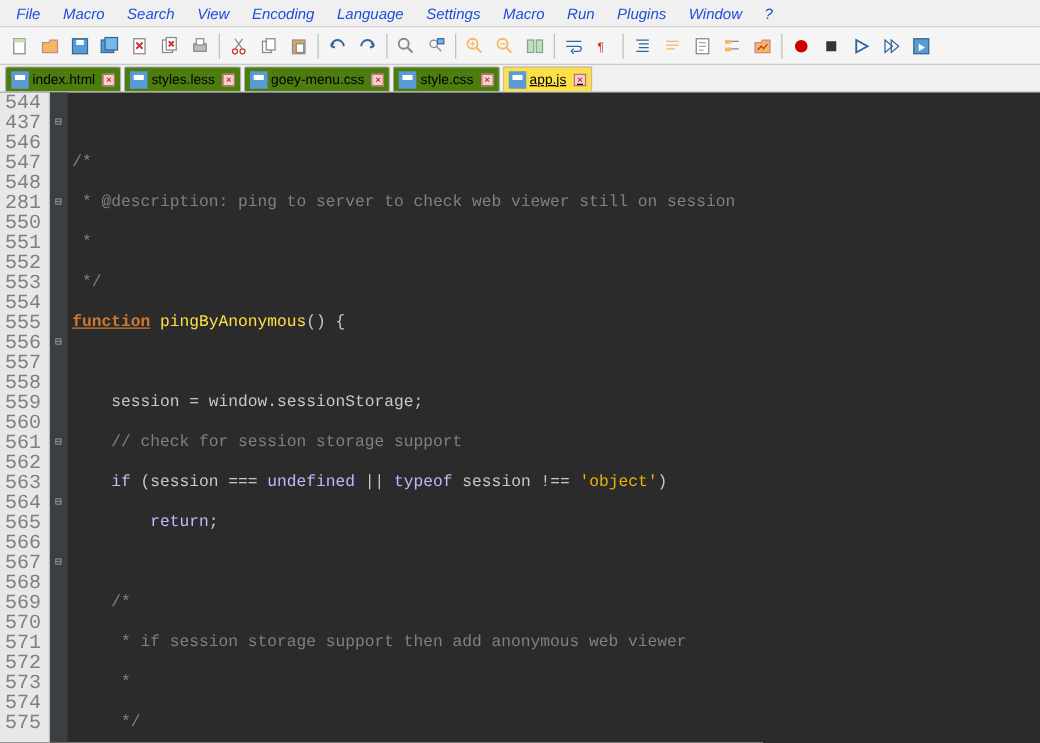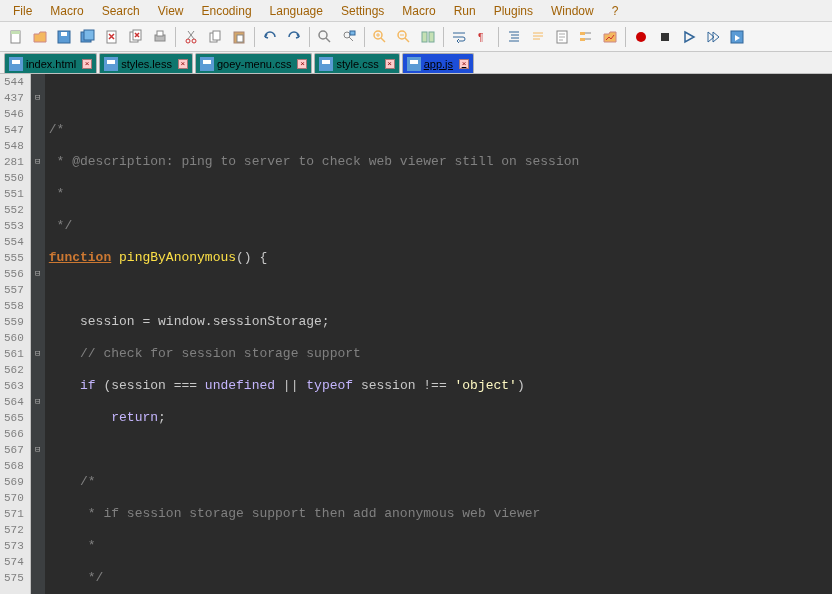--- a/index.html
+++ b/index.html
@@ -1,41 +1,41 @@
 <!DOCTYPE html>
 <html><head>
 <meta charset="utf-8">
 <style>
 * { margin: 0; padding: 0; box-sizing: border-box; }
 body { font-family: "Segoe UI", Tahoma, sans-serif; font-size: 12px; background: #fff; width: 832px; height: 594px; overflow: hidden; }
 .menubar { display: flex; background: #f0f0f0; border-bottom: 1px solid #d0d0d0; padding: 2px 4px; height: 22px; align-items: center; }
-.menubar span { padding: 2px 9px; cursor: default; color: #a16207; }
+.menubar span { padding: 2px 9px; cursor: default; color: #1d4ed8; font-style: italic; }
 .toolbar { display: flex; background: #f5f5f5; border-bottom: 1px solid #c8c8c8; padding: 2px 4px; height: 30px; align-items: center; gap: 0; }
 .tbtn { width: 22px; height: 22px; display: flex; align-items: center; justify-content: center; cursor: pointer; margin: 0 1px; }
 .tbtn svg { width: 16px; height: 16px; }
 .sep { width: 1px; height: 20px; background: #c0c0c0; margin: 0 3px; }
 .tabbar { display: flex; background: #f0f0f0; border-bottom: 1px solid #c0c0c0; height: 22px; align-items: flex-end; padding-left: 4px; }
-.tab { display: flex; align-items: center; background: #0f766e; border: 1px solid #b0b0b0; border-bottom: none; padding: 2px 4px 2px 4px; margin-right: 2px; height: 20px; border-radius: 2px 2px 0 0; font-size: 11px; gap: 3px; }
-.tab.active { background: #1d4ed8; text-decoration: underline; }
+.tab { display: flex; align-items: center; background: #4d7c0f; border: 1px solid #b0b0b0; border-bottom: none; padding: 2px 4px 2px 4px; margin-right: 2px; height: 20px; border-radius: 2px 2px 0 0; font-size: 11px; gap: 3px; }
+.tab.active { background: #fde047; text-decoration: underline; }
 .tab .ficon { width: 14px; height: 14px; background: #5b9bd5; display: inline-block; position: relative; }
 .tab .ficon::before { content: ""; position: absolute; width: 8px; height: 4px; background: #fff; top: 3px; left: 3px; }
 .tab .close { width: 10px; height: 10px; border: 1px solid #a77; background: #fcc; font-size: 8px; line-height: 8px; text-align: center; color: #800; margin-left: 3px; }
 .editor { display: flex; background: #2b2b2b; height: 520px; font-family: Consolas, "Courier New", monospace; font-size: 13px; line-height: 16px; }
-.gutter { background: #e8e8e8; color: #808080; text-align: right; padding: 0 6px 0 4px; font-size: 11px; border-right: 1px solid #c0c0c0; user-select: none; }
+.gutter { background: #e8e8e8; color: #808080; text-align: right; padding: 0 6px 0 4px; font-size: 16px; border-right: 1px solid #c0c0c0; user-select: none; }
 .gutter div { height: 16px; line-height: 16px; }
 .fold { width: 14px; background: #3c3f41; display: flex; flex-direction: column; }
 .fold div { height: 16px; display: flex; align-items: center; justify-content: center; color: #888; font-size: 9px; }
 .fold .m { color: #aaa; }
 .code { flex: 1; padding-left: 4px; white-space: pre; color: #c8c8c8; }
 .code div { height: 16px; }
 .c { color: #808080; } 
 .k { color: #cc7832; font-weight: bold; text-decoration: underline; } 
 .k2 { color: #c4b5fd; } 
 .fn { color: #fde047; } 
-.s { color: #fef9c3; }
+.s { color: #eab308; }
 </style>
 </head>
 <body>
 
 <div class="menubar">
   <span>File</span>
   <span>Macro</span>
   <span>Search</span>
   <span>View</span>
   <span>Encoding</span>

